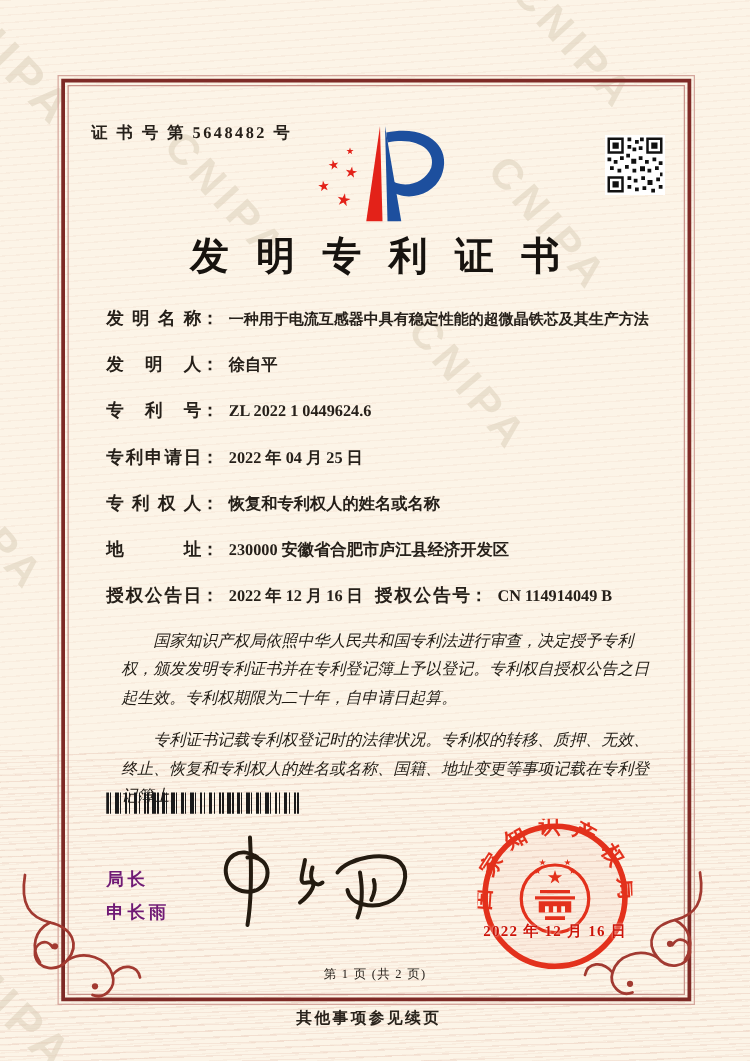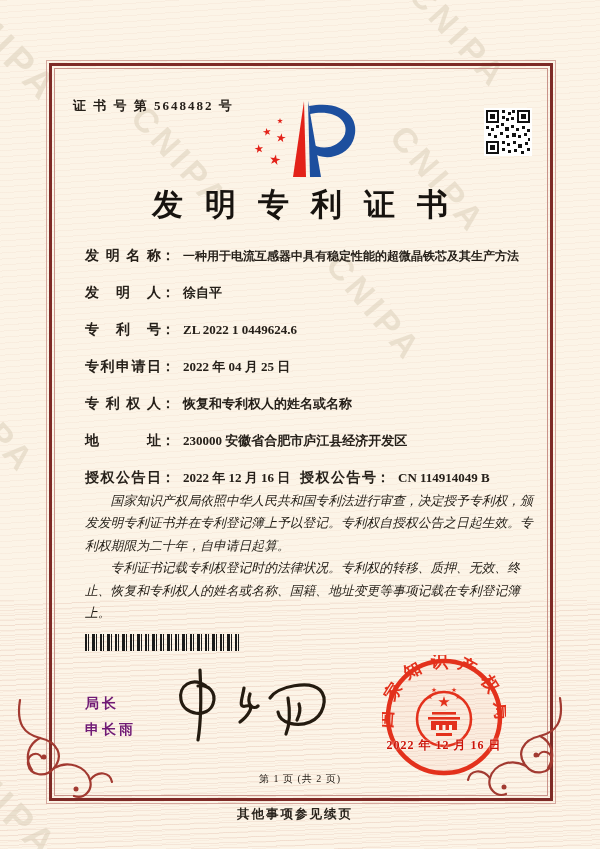--- a/index.html
+++ b/index.html
@@ -24,21 +24,21 @@
   .fields{position:absolute;left:85px;top:244px;width:460px;z-index:2;}
   .frow{position:relative;line-height:22px;margin-bottom:14px;white-space:nowrap;}
   .flabel{display:inline-block;width:76px;text-align:justify;text-align-last:justify;
           font-size:14px;font-weight:bold;vertical-align:bottom;}
   .colon{font-size:14px;font-weight:bold;}
   .fvalue{font-size:13px;font-weight:bold;margin-left:8px;}
   .fvalue.long{font-size:12px;}
   .pair2{position:absolute;left:215px;top:0;}
   .body-text{position:absolute;left:85px;top:490px;width:450px;z-index:2;
              font-size:12.8px;line-height:22.4px;font-style:italic;color:#211c15;}
-  .body-text p{margin:0;text-indent:2em;font-style:italic;}
+  .body-text p{margin:12px;text-indent:2em;font-style:italic;}
   .barcode{position:absolute;left:85px;top:634px;width:156px;height:17px;z-index:2;
     background:repeating-linear-gradient(90deg,#1a1a1a 0 2px,transparent 2px 3px,#1a1a1a 3px 4px,
       transparent 4px 7px,#1a1a1a 7px 10px,transparent 10px 11px,#1a1a1a 11px 12px,transparent 12px 15px);}
   .officer{position:absolute;left:85px;top:690px;z-index:2;
            font-family:"Liberation Sans","DejaVu Sans",sans-serif;font-size:14px;font-weight:bold;
            letter-spacing:3px;line-height:26px;color:#701a75;}
   .signature{position:absolute;left:168px;top:664px;z-index:2;}
   .seal{position:absolute;left:382px;top:655px;z-index:3;}
   .seal-date{position:absolute;left:374px;top:737px;width:140px;z-index:4;text-align:center;
              font-size:12px;font-weight:bold;letter-spacing:1px;color:#cc1408;text-shadow:0 0 2px #fff;}

